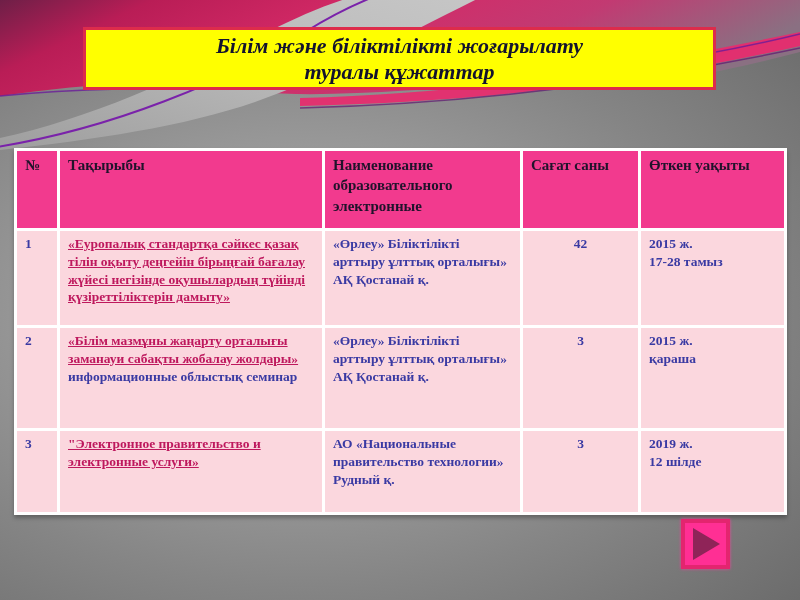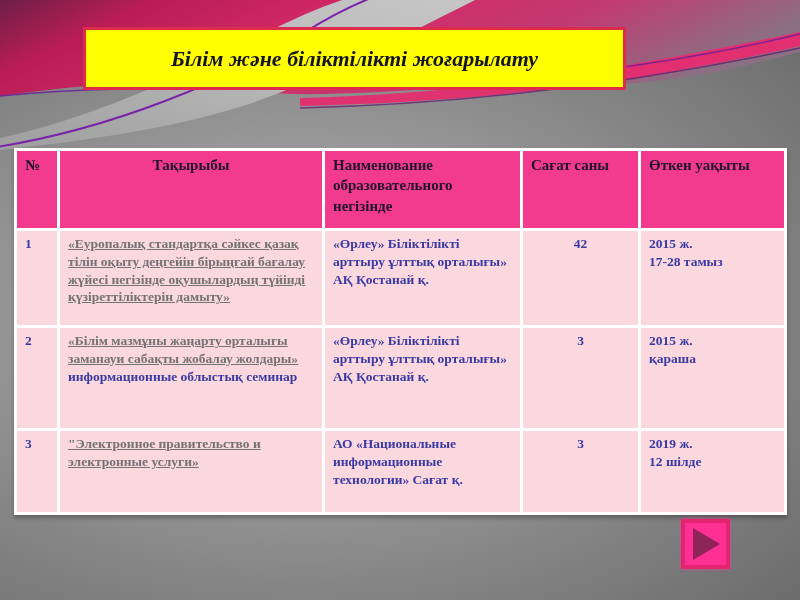--- a/index.html
+++ b/index.html
@@ -6,45 +6,45 @@
   body{
     width:800px;height:600px;overflow:hidden;position:relative;
     font-family:"Liberation Serif", serif;
   }
   .slide{
     position:absolute;inset:0;
     background:radial-gradient(ellipse at 38% 52%, #b2b2b2 0%, #9d9d9d 32%, #858585 62%, #696969 100%);
   }
   .swirl{position:absolute;top:0;left:0;z-index:1;}
   .title-box{
-    position:absolute;left:83px;top:27px;width:543px;height:63px;z-index:3;
+    position:absolute;left:83px;top:27px;width:633px;height:63px;z-index:3;
     background:#ffff00;border:3px solid #dd2c4b;box-sizing:border-box;
     display:flex;flex-direction:column;align-items:center;justify-content:center;
     font-weight:bold;font-style:italic;font-size:22px;line-height:26px;
     color:#13132e;text-align:center;
   }
   .doc-table{
     position:absolute;left:14px;top:148px;z-index:2;
     border-collapse:collapse;table-layout:fixed;width:770px;
     box-shadow:0 3px 4px rgba(0,0,0,.28);
   }
   .doc-table td,.doc-table th{
     border:3px solid #ffffff;vertical-align:top;box-sizing:border-box;
     padding:4px 8px 4px 8px;text-align:left;
   }
   .doc-table th{
     background:#f23a8e;color:#20132b;font-size:15px;font-weight:bold;line-height:1.35;
   }
   .doc-table td{
     background:#fbd7de;color:#3a3aa3;font-size:13.5px;font-weight:bold;line-height:1.32;
   }
-  th.col-topic{text-align:center;}
+  th.col-topic{text-align:left;}
   td.cell-hours{text-align:center;}
   td.cell-period{white-space:pre-line;}
-  a.topic-link{color:#737373;text-decoration:underline;cursor:pointer;}
+  a.topic-link{color:#be185d;text-decoration:underline;cursor:pointer;}
   .next-button{
     position:absolute;left:681px;top:519px;width:49px;height:50px;z-index:3;
     background:#ff2f94;border:4px solid #e3256f;box-sizing:border-box;
     display:flex;align-items:center;justify-content:center;cursor:pointer;
     box-shadow:0 0 3px rgba(255,60,160,.8);
   }
   .next-arrow{
     width:0;height:0;margin-left:2px;
     border-left:27px solid #8f2458;
     border-top:16px solid transparent;
@@ -75,35 +75,36 @@
     <path d="M0,0 H800 V52 C730,70 655,88 555,86 C435,84 330,102 238,90 C148,78 70,86 0,96 Z" fill="url(#gradMag)"></path>
     <path d="M300,98 C460,94 610,72 800,32 L800,46 C620,86 470,102 300,106 Z" fill="#e82a6e" opacity="0.92"></path>
     <path d="M-20,142 C80,124 180,78 268,32 C322,4 366,-10 430,-22 L520,-22 C420,26 340,72 255,102 C180,128 80,142 -20,152 Z" fill="url(#gradGray)"></path>
     <path d="M-10,148 C110,130 230,80 305,32 C345,7 385,-10 425,-20" fill="none" stroke="#7a22aa" stroke-width="2"></path>
     <path d="M0,96 C150,80 300,96 460,84 C600,74 710,56 800,34" fill="none" stroke="#6a1b9a" stroke-width="1.5" opacity="0.8"></path>
     <path d="M300,108 C470,104 630,84 800,48" fill="none" stroke="#5e1670" stroke-width="1.5" opacity="0.7"></path>
   </svg>
 
   <div class="title-box">
     <span>Білім және біліктілікті жоғарылату</span>
+    <span>туралы құжаттар</span>
   </div>
 
   <table class="doc-table">
     <colgroup>
       <col style="width:43px">
         <col style="width:265px">
         <col style="width:198px">
       <col style="width:118px">
         <col style="width:146px">
     </colgroup>
     <tbody>
         <tr style="height:80px">
       <th>№</th>
       <th class="col-topic">Тақырыбы</th>
-      <th>Наименование образовательного негізінде</th>
+      <th>Наименование образовательного электронные</th>
       <th>Сағат саны</th>
       <th>Өткен уақыты</th>
     </tr>
     <tr style="height:97px">
       <td>1</td>
       <td>
         <a class="topic-link">«Еуропалық стандартқа сәйкес қазақ тілін оқыту деңгейін бірыңғай бағалау жүйесі негізінде оқушылардың түйінді қүзіреттіліктерін дамыту»</a><span></span>
       </td>
       <td>«Өрлеу» Біліктілікті арттыру ұлттық орталығы» АҚ Қостанай қ.</td>
       <td class="cell-hours">42</td>
@@ -118,21 +119,21 @@
       <td>«Өрлеу» Біліктілікті арттыру ұлттық орталығы» АҚ Қостанай қ.</td>
       <td class="cell-hours">3</td>
       <td class="cell-period">2015 ж.
 қараша</td>
     </tr>
     <tr style="height:84px">
       <td>3</td>
       <td>
         <a class="topic-link">"Электронное правительство и электронные услуги»</a><span></span>
       </td>
-      <td>АО «Национальные информационные технологии» Сағат қ.</td>
+      <td>АО «Национальные правительство технологии» Рудный қ.</td>
       <td class="cell-hours">3</td>
       <td class="cell-period">2019 ж.
 12 шілде</td>
     </tr>
   </tbody>
     </table>
 
   <div class="next-button">
     <div class="next-arrow"></div>
   </div>

